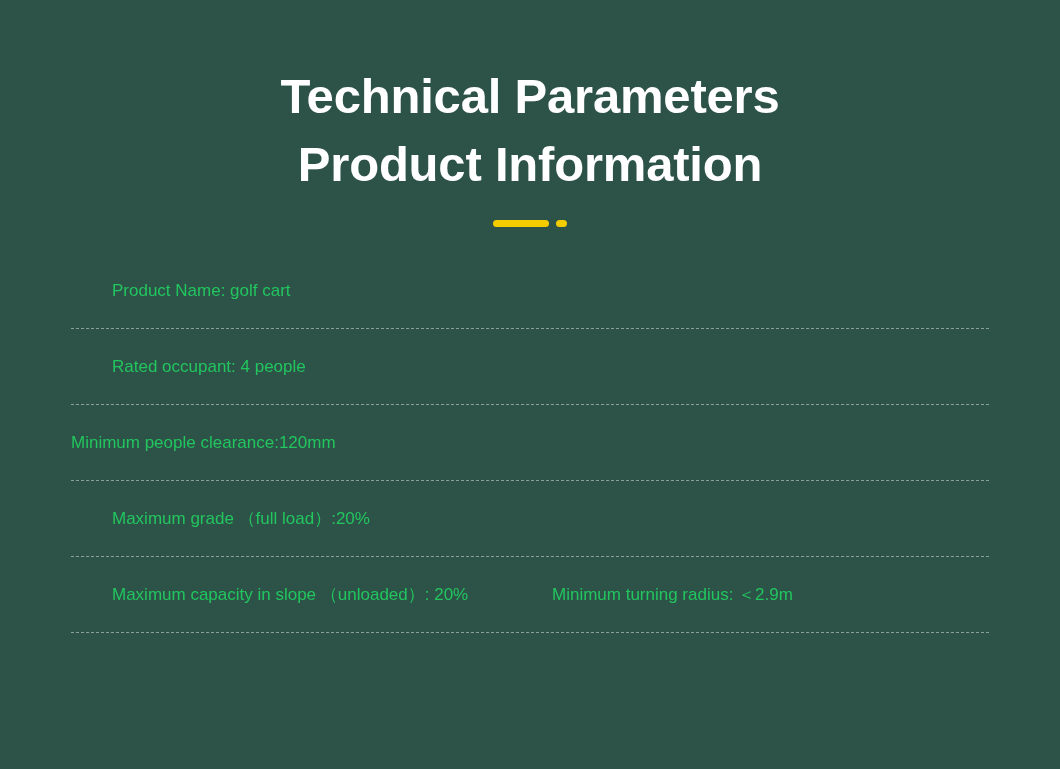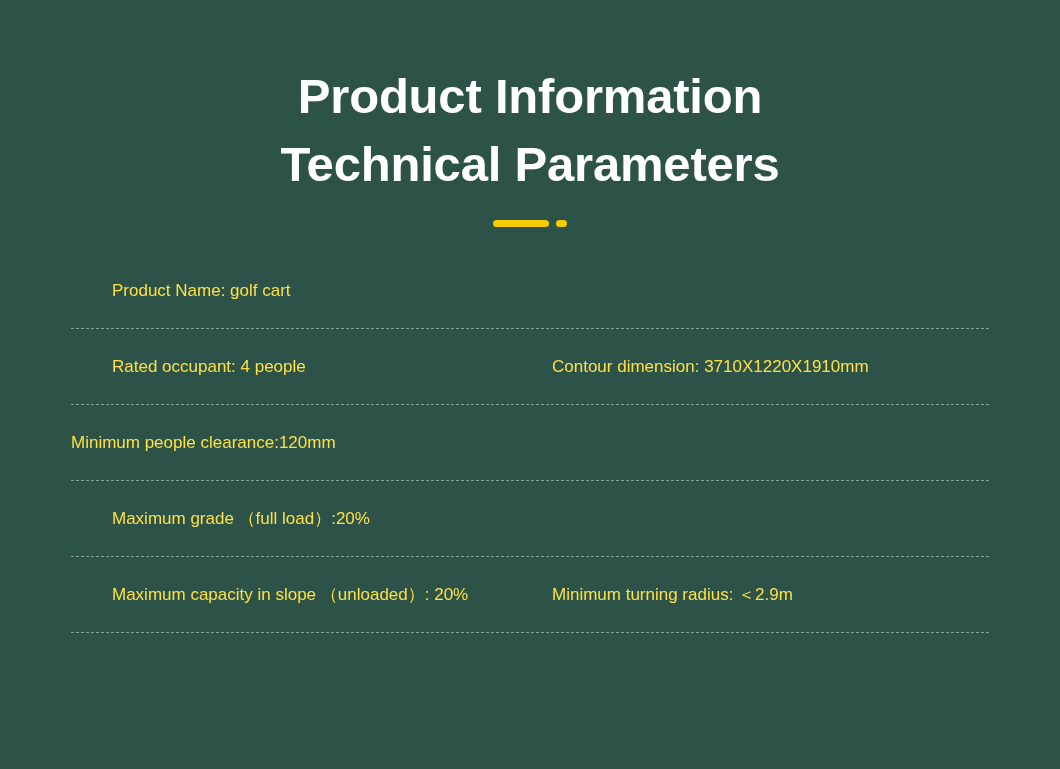--- a/index.html
+++ b/index.html
@@ -73,21 +73,21 @@
     align-items: center;
     height: 76px;
     margin: 0 71px;
     border-bottom: 1px dashed rgba(255, 255, 255, 0.45);
     box-sizing: border-box;
   }
   .spec-row:first-child {
     height: 75px;
   }
   .spec-cell {
-    color: #fde047;
+    color: #22c55e;
     font-family: "Liberation Sans", sans-serif;
     font-size: 17px;
     line-height: 24px;
     white-space: nowrap;
   }
   .spec-cell.left {
     width: 481px;
     padding-left: 41px;
     box-sizing: border-box;
   }
@@ -95,38 +95,37 @@
     padding-left: 0;
     box-sizing: border-box;
   }
 </style>
 </head>
 <body>
 
 <div class="page">
 
   <div class="title-block">
+    <span class="title-line">Technical Parameters</span>
     <span class="title-line">Product Information</span>
-    <span class="title-line">Technical Parameters</span>
   </div>
 
   <div class="accent">
     <span class="accent-dash"></span>
     <span class="accent-dot"></span>
   </div>
 
   <div class="specs">
 
     <div class="spec-row">
       <div class="spec-cell left">Product Name: golf cart</div>
     </div>
 
     <div class="spec-row">
       <div class="spec-cell left">Rated occupant: 4 people</div>
-      <div class="spec-cell right">Contour dimension: 3710X1220X1910mm</div>
     </div>
 
 
     <div class="spec-row">
       <div class="spec-cell right">Minimum people clearance:120mm</div>
     </div>
 
     <div class="spec-row">
       <div class="spec-cell left">Maximum grade （full load）:20%</div>
     </div>

